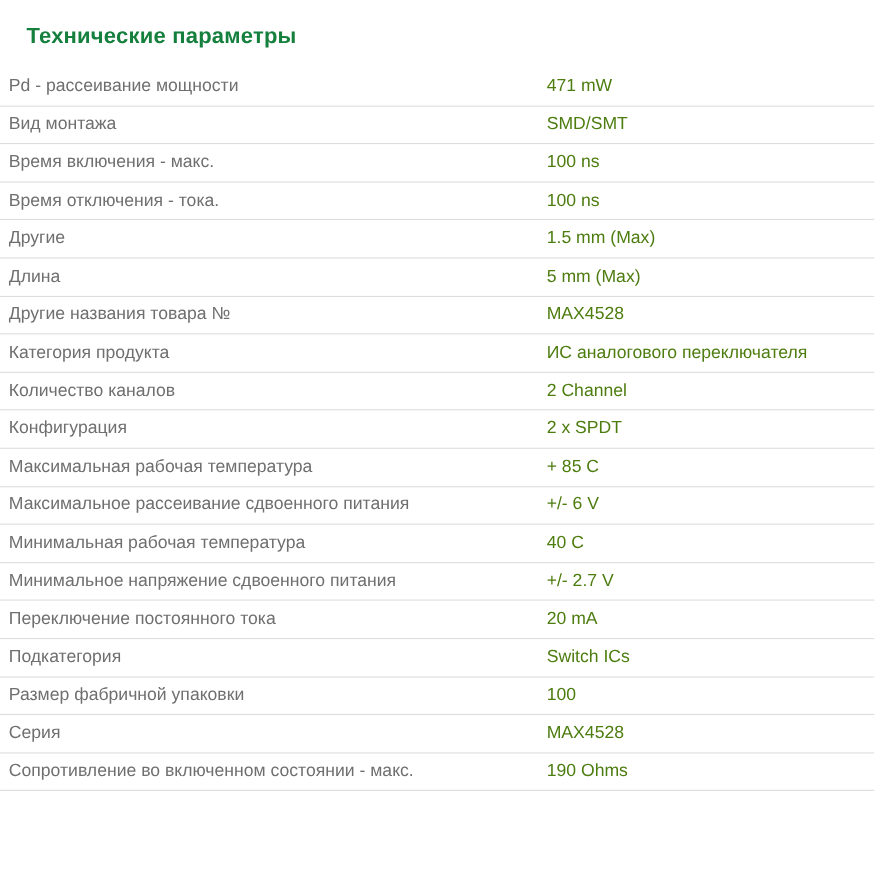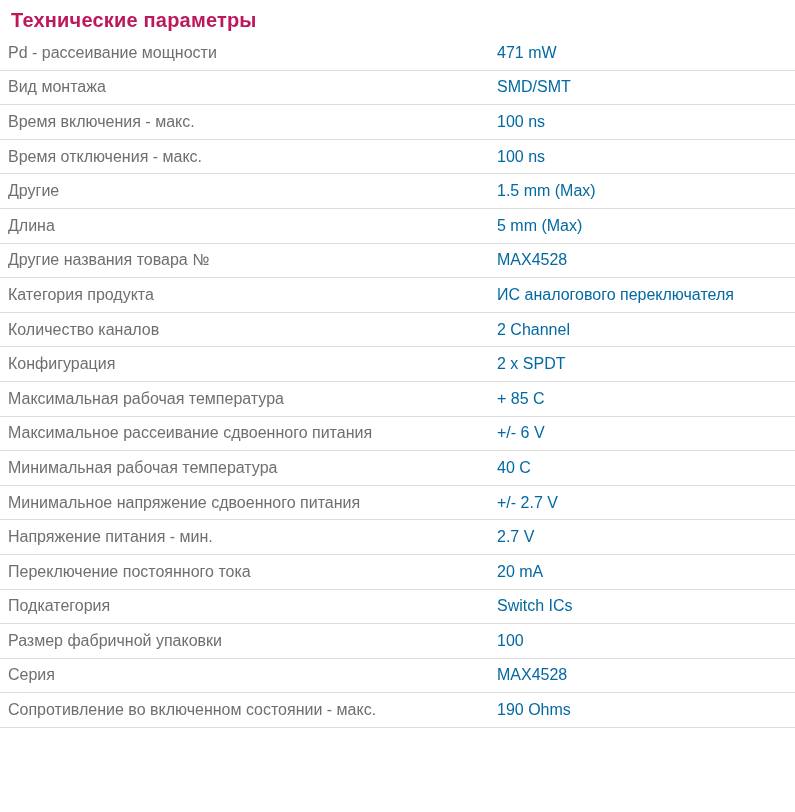--- a/index.html
+++ b/index.html
@@ -7,26 +7,26 @@
     padding: 0;
     background: #ffffff;
   }
   body {
     width: 795px;
     height: 812px;
     font-family: "Liberation Sans", "DejaVu Sans", sans-serif;
     overflow: hidden;
   }
   .section-title {
-    margin: 3px;
+    margin: 16px;
     padding: 4px 8px 0 8px;
     font-size: 20px;
     line-height: 26px;
     font-weight: 700;
-    color: #be185d;
+    color: #15803d;
     letter-spacing: 0.2px;
   }
   .specs-table {
     margin-top: 2px;
   }
   .spec-row {
     display: flex;
     align-items: center;
     box-sizing: border-box;
     height: 34.6px;
@@ -36,21 +36,21 @@
   .spec-label {
     flex: 0 0 489px;
     font-size: 16px;
     color: #6f6f6f;
     white-space: nowrap;
     overflow: hidden;
   }
   .spec-value {
     flex: 1 1 auto;
     font-size: 16px;
-    color: #0369a1;
+    color: #4d7c0f;
     white-space: nowrap;
     overflow: hidden;
   }
 </style>
 </head>
 <body>
 
 <div>
   <h1 class="section-title">Технические параметры</h1>
 
@@ -64,21 +64,21 @@
     <div class="spec-label">Вид монтажа</div>
     <div class="spec-value">SMD/SMT</div>
   </div>
 
   <div class="spec-row">
     <div class="spec-label">Время включения - макс.</div>
     <div class="spec-value">100 ns</div>
   </div>
 
   <div class="spec-row">
-    <div class="spec-label">Время отключения - макс.</div>
+    <div class="spec-label">Время отключения - тока.</div>
     <div class="spec-value">100 ns</div>
   </div>
 
   <div class="spec-row">
     <div class="spec-label">Другие</div>
     <div class="spec-value">1.5 mm (Max)</div>
   </div>
 
   <div class="spec-row">
     <div class="spec-label">Длина</div>
@@ -119,24 +119,20 @@
     <div class="spec-label">Минимальная рабочая температура</div>
     <div class="spec-value">40 C</div>
   </div>
 
   <div class="spec-row">
     <div class="spec-label">Минимальное напряжение сдвоенного питания</div>
     <div class="spec-value">+/- 2.7 V</div>
   </div>
 
 
-  <div class="spec-row">
-    <div class="spec-label">Напряжение питания - мин.</div>
-    <div class="spec-value">2.7 V</div>
-  </div>
 
   <div class="spec-row">
     <div class="spec-label">Переключение постоянного тока</div>
     <div class="spec-value">20 mA</div>
   </div>
 
   <div class="spec-row">
     <div class="spec-label">Подкатегория</div>
     <div class="spec-value">Switch ICs</div>
   </div>

